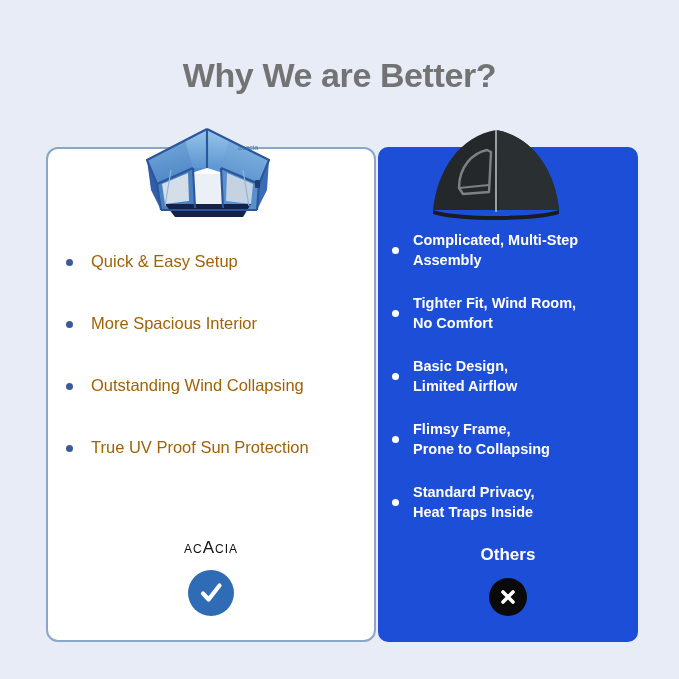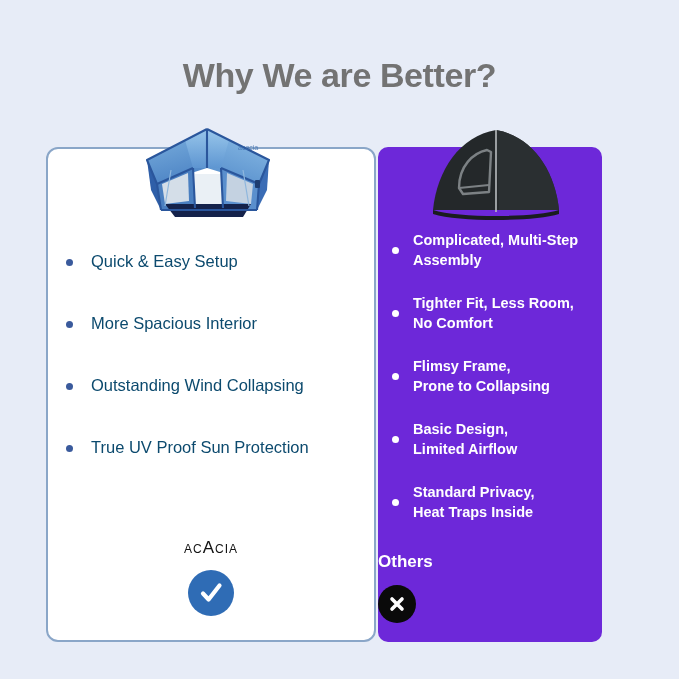--- a/index.html
+++ b/index.html
@@ -46,23 +46,23 @@
     border: 2px solid #8aa6c8;
     border-radius: 12px;
     box-sizing: border-box;
   }
 
   
   .panel-right {
     position: absolute;
     left: 332px;
     top: 0;
-    width: 224px;
+    width: 260px;
     height: 495px;
-    background: #6d28d9;
+    background: #1d4ed8;
     border-radius: 10px;
     box-sizing: border-box;
   }
 
   
   .list-left {
     position: absolute;
     left: 18px;
     top: 82px;
     width: 300px;
@@ -75,21 +75,21 @@
   .bullet-blue {
     width: 7px;
     height: 7px;
     border-radius: 50%;
     background: #3a5a9c;
     flex: 0 0 auto;
     margin-right: 18px;
   }
   .text-left {
     font-size: 16.5px;
-    color: #0c4a6e;
+    color: #a16207;
     line-height: 1.42;
     white-space: pre-line;
   }
 
   .list-right {
     position: absolute;
     left: 14px;
     top: 72px;
     width: 240px;
   }
@@ -136,23 +136,23 @@
     border-radius: 50%;
     background: #2f6cb5;
     display: inline-flex;
     align-items: center;
     justify-content: center;
   }
 
   .footer-right {
     position: absolute;
     left: 0;
-    bottom: 19px;
+    bottom: 26px;
     width: 260px;
-    text-align: left;
+    text-align: center;
   }
   .others-label {
     font-size: 17px;
     font-weight: bold;
     color: #ffffff;
     margin-bottom: 13px;
   }
   .badge-x {
     width: 38px;
     height: 38px;
@@ -218,32 +218,32 @@
 
   <div class="panel-right">
     <div class="list-right">
       <div class="item-right">
         <span class="bullet-white"></span>
         <span class="text-right">Complicated, Multi-Step
 Assembly</span>
       </div>
       <div class="item-right">
         <span class="bullet-white"></span>
-        <span class="text-right">Tighter Fit, Less Room,
+        <span class="text-right">Tighter Fit, Wind Room,
 No Comfort</span>
+      </div>
+      <div class="item-right">
+        <span class="bullet-white"></span>
+        <span class="text-right">Basic Design,
+Limited Airflow</span>
       </div>
       <div class="item-right">
         <span class="bullet-white"></span>
         <span class="text-right">Flimsy Frame,
 Prone to Collapsing</span>
-      </div>
-      <div class="item-right">
-        <span class="bullet-white"></span>
-        <span class="text-right">Basic Design,
-Limited Airflow</span>
       </div>
       <div class="item-right">
         <span class="bullet-white"></span>
         <span class="text-right">Standard Privacy,
 Heat Traps Inside</span>
       </div>
     </div>
 
     <div class="footer-right">
       <div class="others-label">Others</div>

